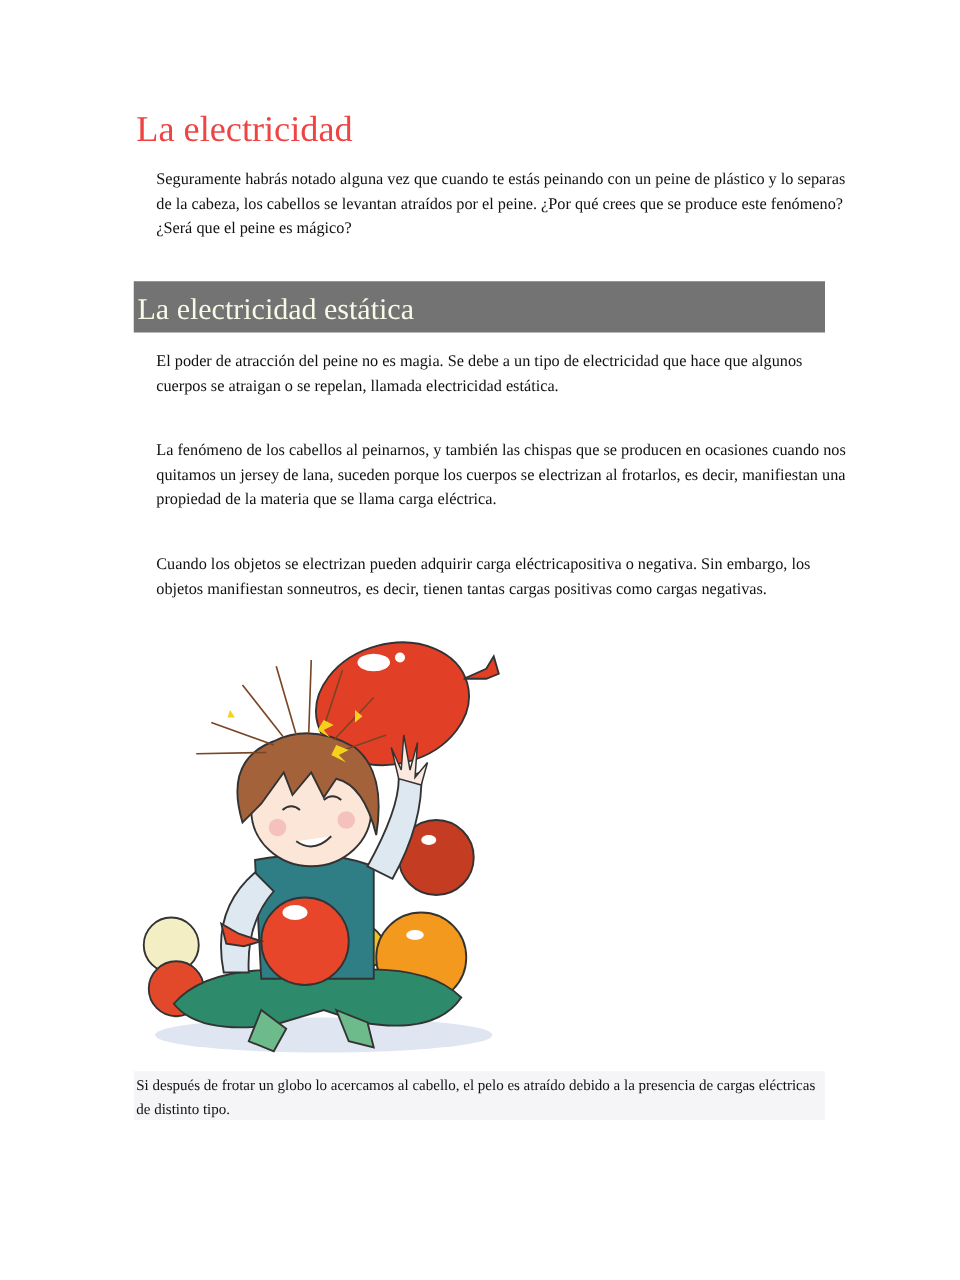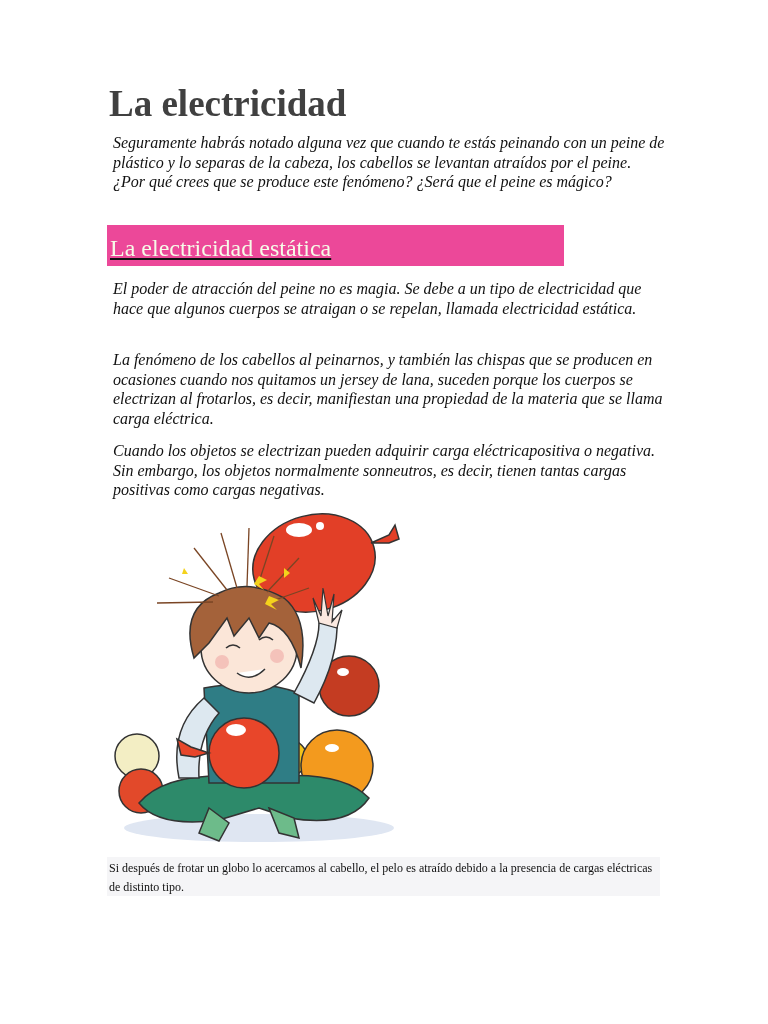--- a/index.html
+++ b/index.html
@@ -3,28 +3,27 @@
 <meta charset="utf-8">
 <style>
   html, body { margin: 0; padding: 0; background: #ffffff; }
   body {
     width: 768px; height: 1024px; position: relative; overflow: hidden;
     font-family: "Liberation Serif", "DejaVu Serif", serif; color: #111;
   }
   .page { position: absolute; left: 109px; top: 0; width: 552px; }
   h1 {
     position: absolute; top: 86px; left: 0; margin: 0;
-    font-weight: bold; font-size: 37px; line-height: 36px; color: #404040;
+    font-weight: normal; font-size: 29px; line-height: 36px; color: #ef4444;
   }
-  .p { position: absolute; left: 4px; margin: 0; font-size: 16px; line-height: 19.6px; width: 552px; font-style: italic; }
+  .p { position: absolute; left: 16px; margin: 0; font-size: 13px; line-height: 19.6px; width: 552px; }
   #p-intro { top: 133px; }
   .banner {
-    position: absolute; left: -2px; top: 225px; width: 457px; height: 41px;
-    background: #ec4899;
-    text-decoration: underline;
+    position: absolute; left: -2px; top: 225px; width: 553px; height: 41px;
+    background: #737373;
   }
   .banner h2 {
     margin: 0; padding-left: 3px; font-weight: normal; font-size: 24px; line-height: 46px;
     color: #f6fbe8; white-space: nowrap;
   }
   #p1 { top: 279px; }
   #p2 { top: 350px; }
   #p3 { top: 441px; }
   .figure { position: absolute; left: 0; top: 508px; width: 300px; height: 350px; }
   .caption {
@@ -38,21 +37,21 @@
 <div class="page">
   <h1>La electricidad</h1>
   <p class="p" id="p-intro">Seguramente habrás notado alguna vez que cuando te estás peinando con un peine de plástico y lo separas de la cabeza, los cabellos se levantan atraídos por el peine. ¿Por qué crees que se produce este fenómeno? ¿Será que el peine es mágico?</p>
 
   <div class="banner">
     <h2>La electricidad estática</h2>
   </div>
 
   <p class="p" id="p1">El poder de atracción del peine no es magia. Se debe a un tipo de electricidad que hace que algunos cuerpos se atraigan o se repelan, llamada electricidad estática.</p>
   <p class="p" id="p2">La fenómeno de los cabellos al peinarnos, y también las chispas que se producen en ocasiones cuando nos quitamos un jersey de lana, suceden porque los cuerpos se electrizan al frotarlos, es decir, manifiestan una propiedad de la materia que se llama carga eléctrica.</p>
-  <p class="p" id="p3">Cuando los objetos se electrizan pueden adquirir carga eléctricapositiva o negativa. Sin embargo, los objetos normalmente sonneutros, es decir, tienen tantas cargas positivas como cargas negativas.</p>
+  <p class="p" id="p3">Cuando los objetos se electrizan pueden adquirir carga eléctricapositiva o negativa. Sin embargo, los objetos manifiestan sonneutros, es decir, tienen tantas cargas positivas como cargas negativas.</p>
 
   <div class="figure">
     <svg width="300" height="350" viewBox="0 0 300 350">
 
       <ellipse cx="150" cy="320" rx="135" ry="14" fill="#dfe6f2"></ellipse>
 
       <circle cx="28" cy="248" r="22" fill="#f3eec4" stroke="#333" stroke-width="1.5"></circle>
       <circle cx="32" cy="283" r="22" fill="#e2492a" stroke="#333" stroke-width="1.5"></circle>
       <circle cx="180" cy="250" r="18" fill="#f2c21c" stroke="#333" stroke-width="1.5"></circle>
       <circle cx="228" cy="258" r="36" fill="#f39a1e" stroke="#333" stroke-width="1.5"></circle>

